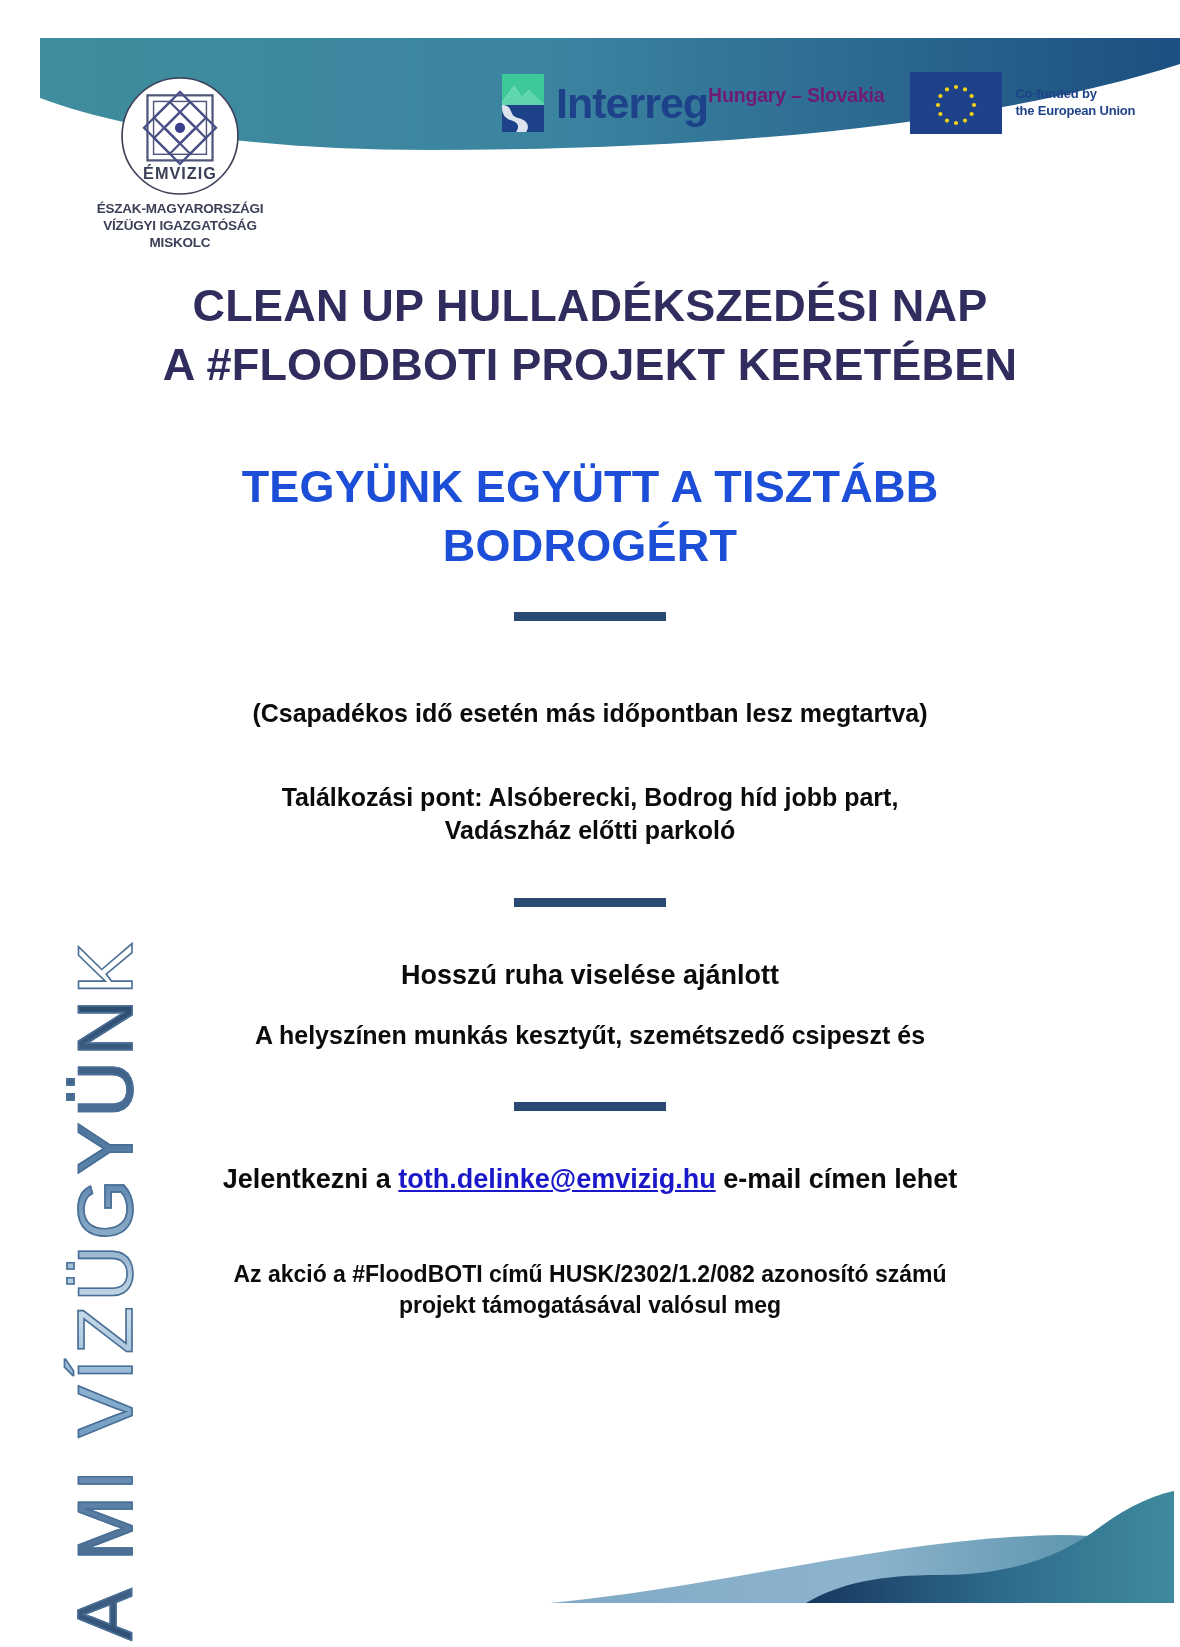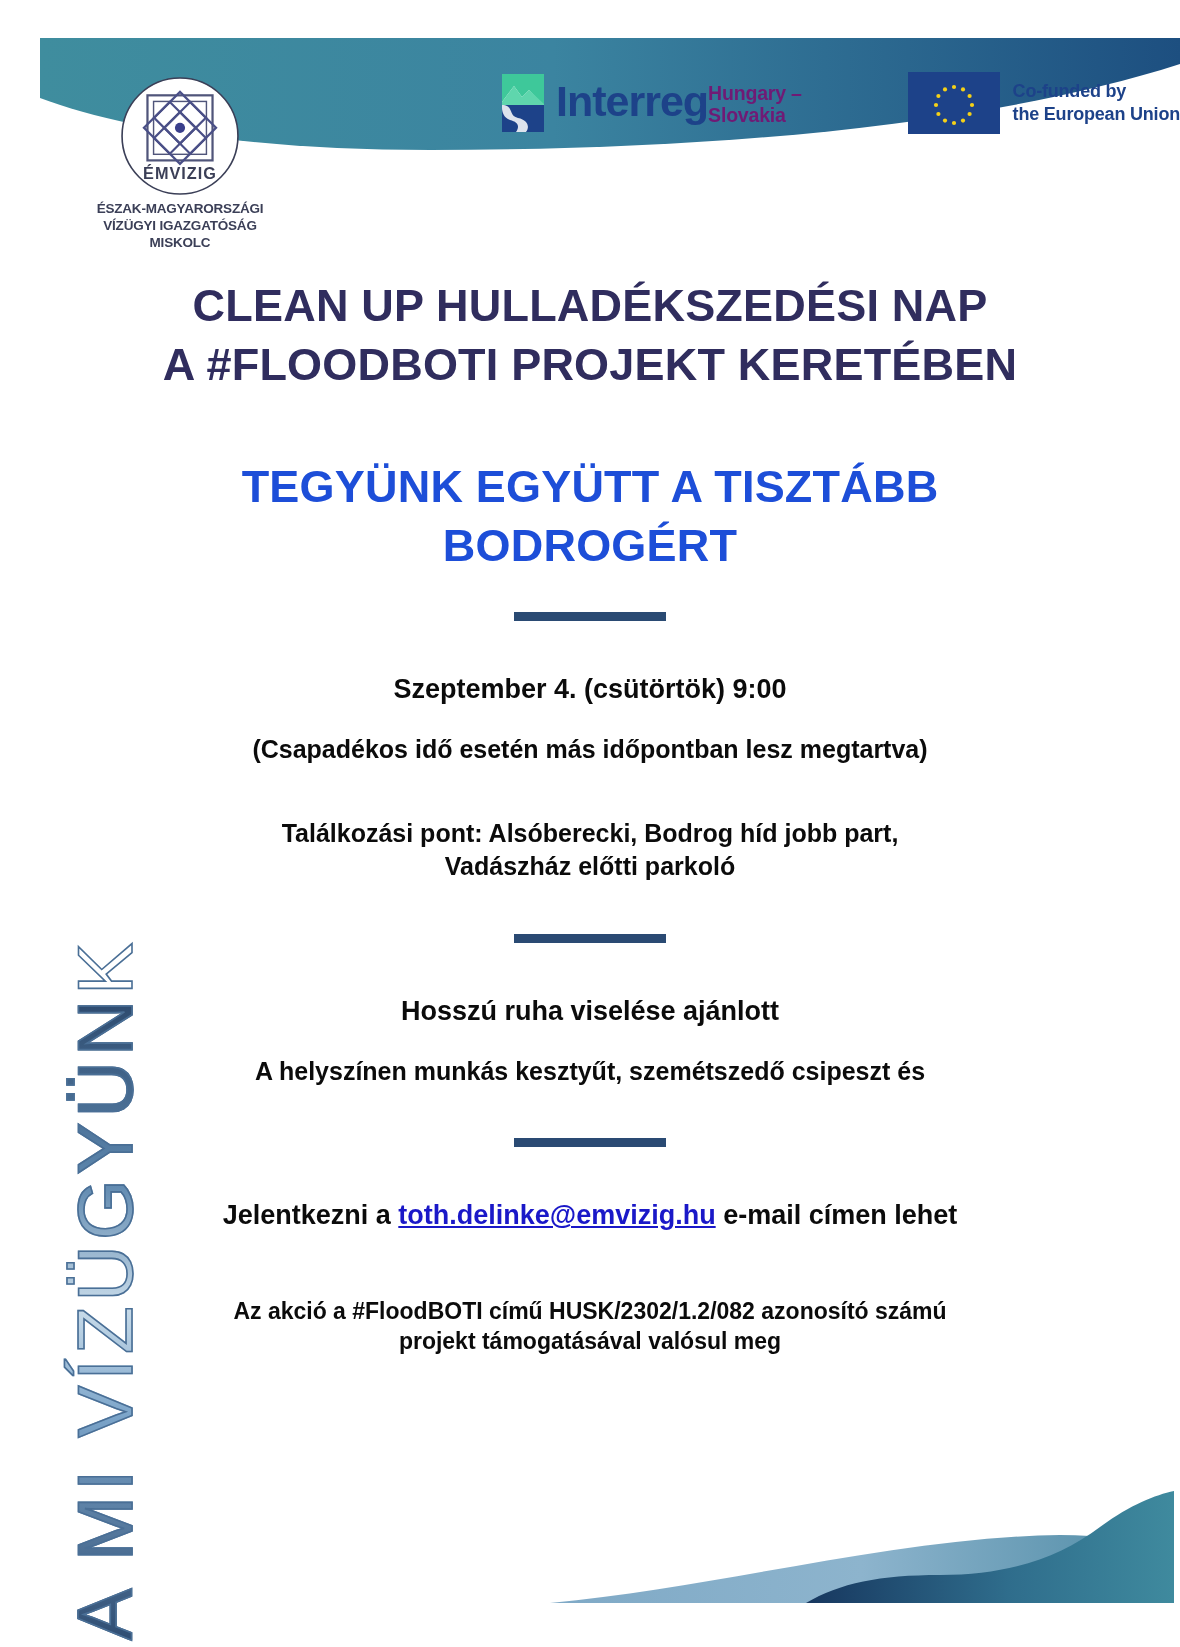--- a/index.html
+++ b/index.html
@@ -107,21 +107,21 @@
     margin-left: 8px;
   }
   .eu-flag {
     width: 92px;
     height: 62px;
     flex: none;
     display: block;
   }
   .eu-text {
     font-family: "Liberation Sans", sans-serif;
-    font-size: 18px;
+    font-size: 13px;
     font-weight: bold;
     color: #1d4289;
     line-height: 1.3;
     letter-spacing: -0.2px;
     white-space: nowrap;
   }
 
   
   .title-block {
     position: absolute;
@@ -308,21 +308,20 @@
       <div>BODROGÉRT</div>
     </div>
   </div>
 
   <div class="body-block">
 
     <div class="divider"></div>
     <div class="gap-l"></div>
 
     <div class="sect">
-      <div class="line lg">Szeptember 4. (csütörtök) 9:00</div>
       <div class="gap-s"></div>
       <div class="line md">(Csapadékos idő esetén más időpontban lesz megtartva)</div>
     </div>
 
     <div class="gap-l"></div>
 
     <div class="sect">
       <div class="line md">Találkozási pont: Alsóberecki, Bodrog híd jobb part,</div>
       <div class="line md">Vadászház előtti parkoló</div>
     </div>

